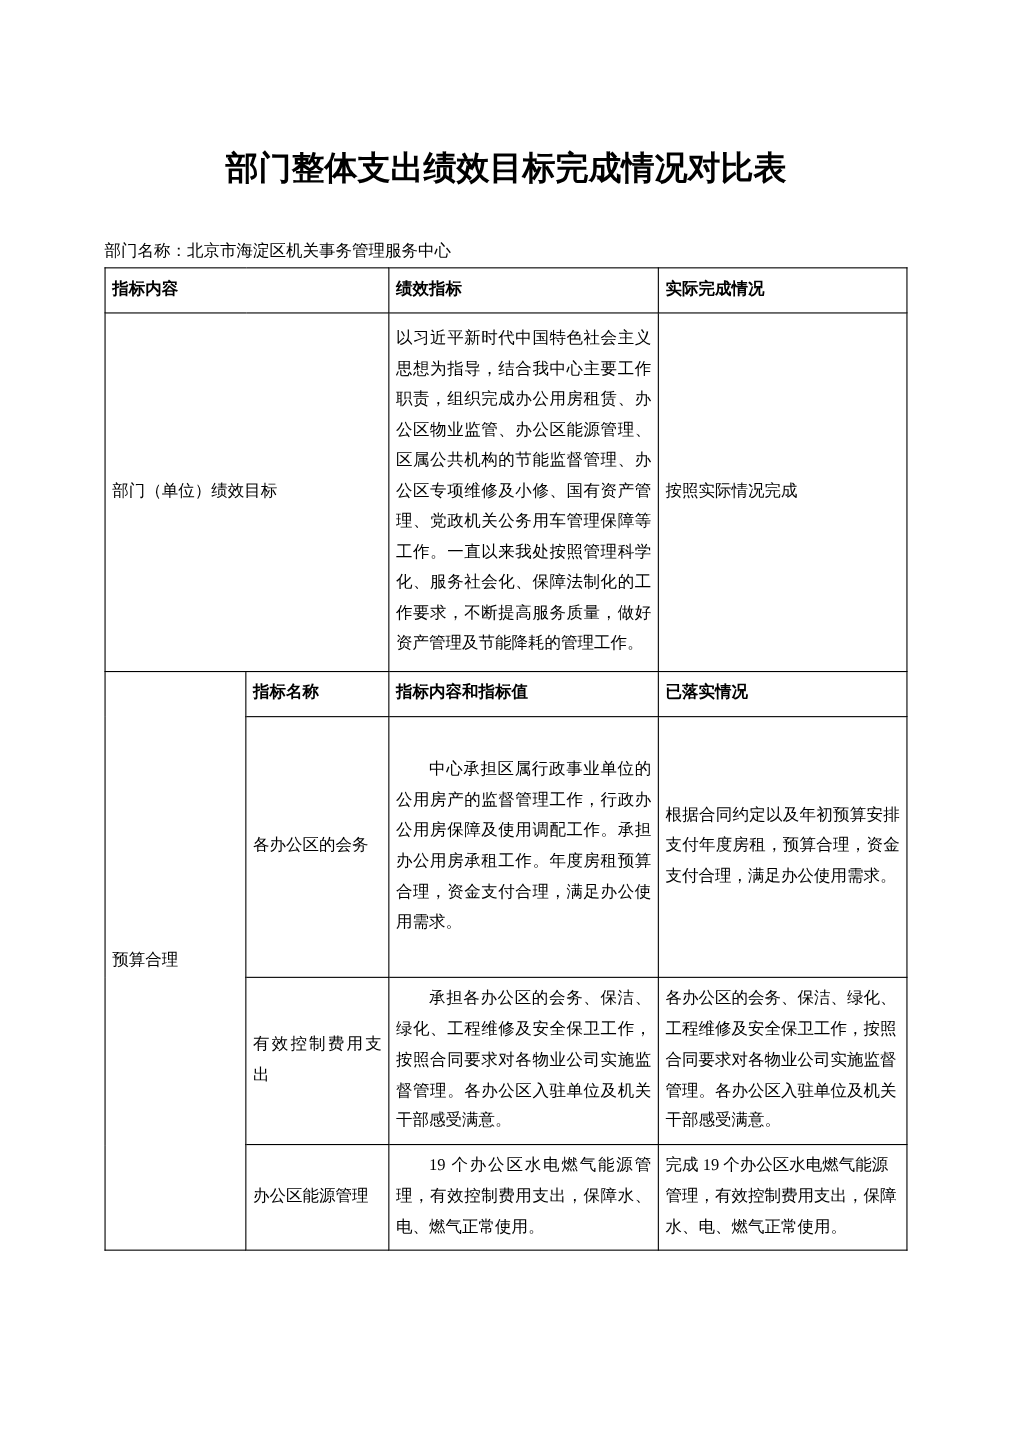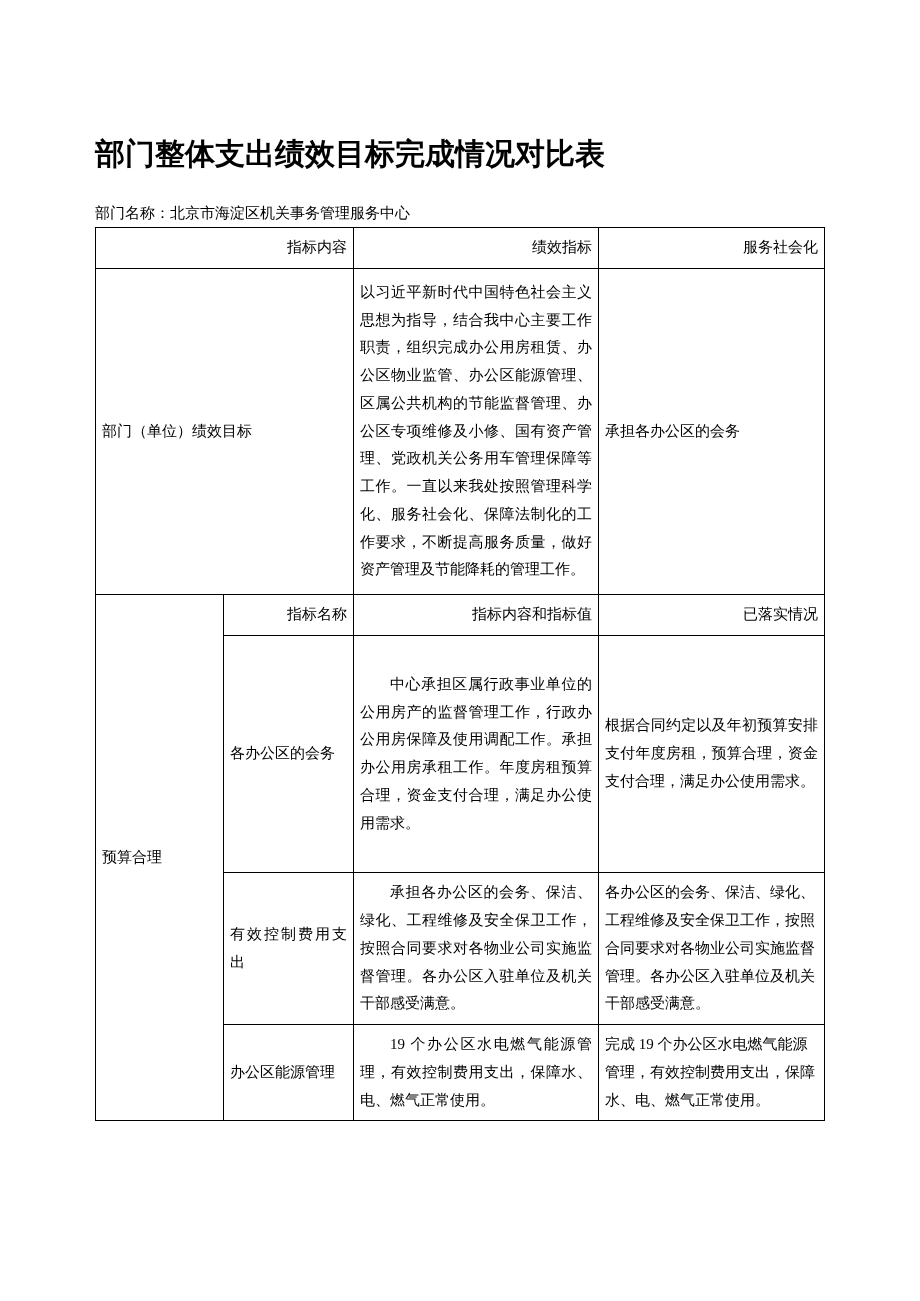--- a/index.html
+++ b/index.html
@@ -13,21 +13,22 @@
       font-size: 15px;
       color: #000;
       width: 920px;
       padding: 130px 95px 60px 95px;
       line-height: 1.6;
     }
     .title {
       font-family: "SimHei", "黑体", sans-serif;
       font-size: 30px;
       font-weight: bold;
-      margin-bottom: 6px;
+      text-align: center;
+      margin-bottom: 22px;
     }
     .meta-row {
       display: flex;
       font-size: 15px;
       margin-bottom: 2px;
     }
     .meta-left {
       flex: 1;
       margin-top: 17px;
     }
@@ -59,22 +60,22 @@
       text-justify: inter-ideograph;
     }
     .indent {
       text-align: justify;
       text-justify: inter-ideograph;
     }
     .indent-first {
       text-indent: 2em;
     }
     .header-cell {
-      font-weight: normal;
-      text-align: right;
+      font-weight: bold;
+      text-align: left;
     }
     .plan-main {
       padding: 10px 6px;
     }
     .tall-pad {
       padding-top: 35px;
       padding-bottom: 35px;
       margin-top: 36px;
     }
   </style>
@@ -93,26 +94,26 @@
   <colgroup>
     <col class="col1">
     <col class="col2">
     <col class="col3">
     <col class="col4">
   </colgroup>
   <tbody>
       <tr>
     <td colspan="2" class="header-cell">指标内容</td>
     <td class="header-cell">绩效指标</td>
-    <td class="header-cell">服务社会化</td>
+    <td class="header-cell">实际完成情况</td>
   </tr>
   <tr>
     <td colspan="2" class="center">部门（单位）绩效目标</td>
     <td class="justify plan-main">以习近平新时代中国特色社会主义思想为指导，结合我中心主要工作职责，组织完成办公用房租赁、办公区物业监管、办公区能源管理、区属公共机构的节能监督管理、办公区专项维修及小修、国有资产管理、党政机关公务用车管理保障等工作。一直以来我处按照管理科学化、服务社会化、保障法制化的工作要求，不断提高服务质量，做好资产管理及节能降耗的管理工作。</td>
-    <td class="center">承担各办公区的会务</td>
+    <td class="center">按照实际情况完成</td>
   </tr>
   <tr>
     <td rowspan="4" class="center">预算合理</td>
     <td class="header-cell">指标名称</td>
     <td class="header-cell">指标内容和指标值</td>
     <td class="header-cell">已落实情况</td>
   </tr>
   <tr>
     <td class="justify">各办公区的会务</td>
     <td class="indent tall-pad">

